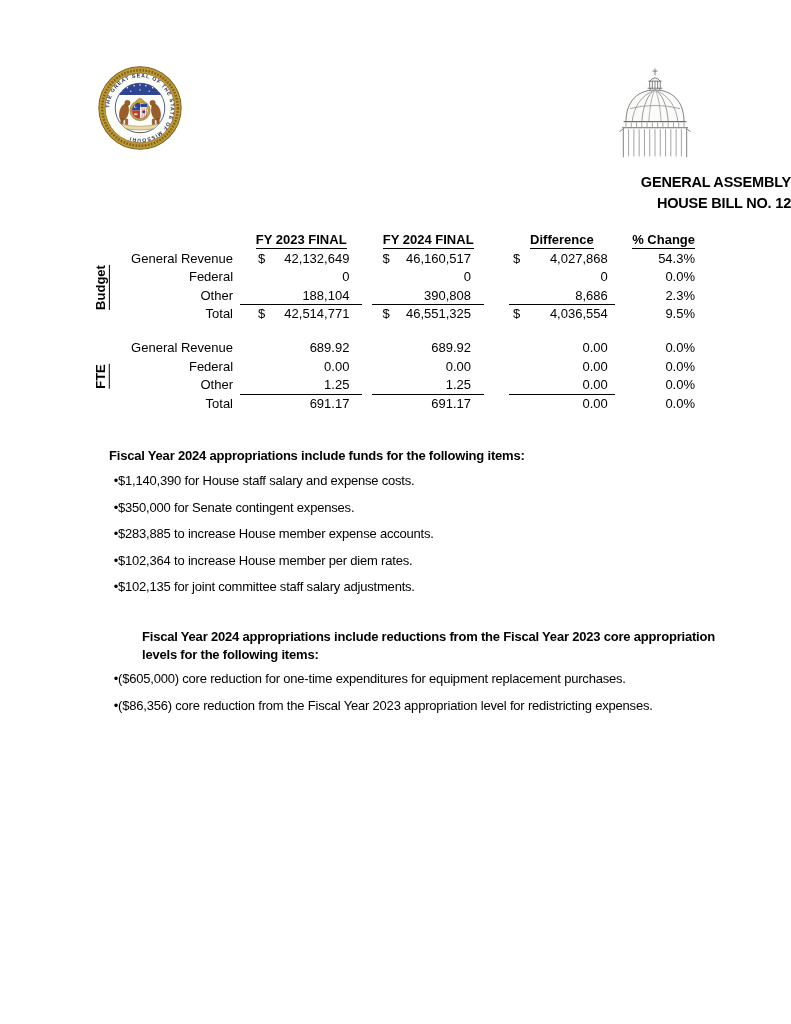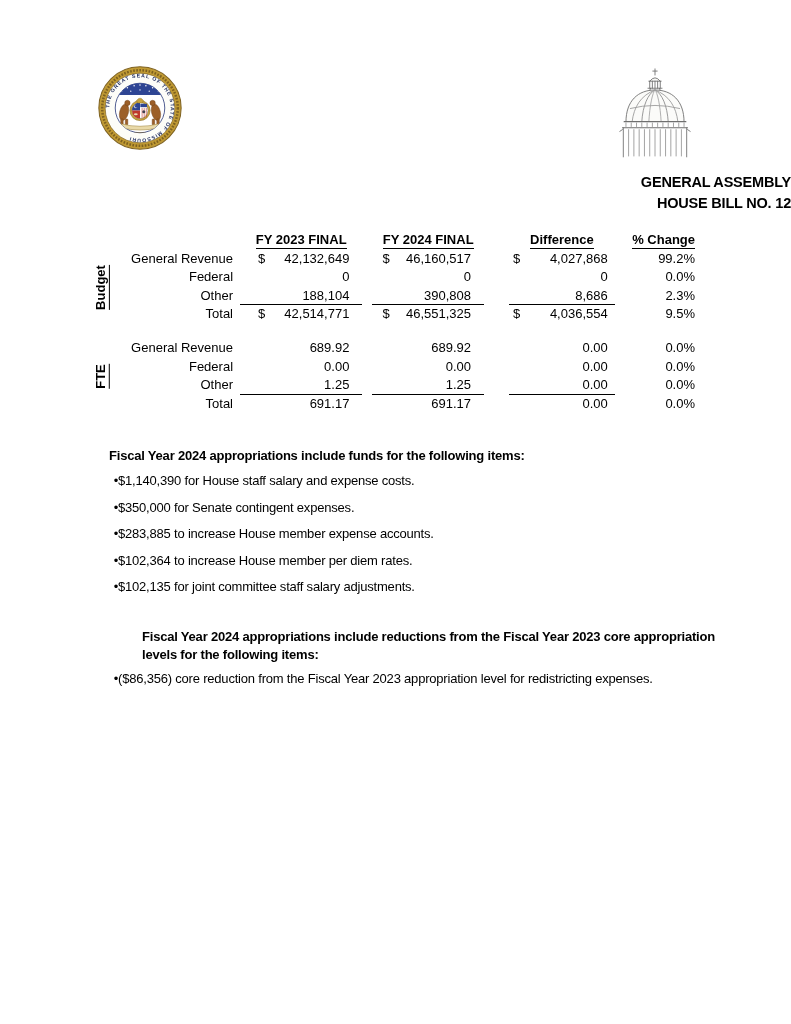--- a/index.html
+++ b/index.html
@@ -219,21 +219,21 @@
           <span class="val">42,132,649</span>
         </div>
       <div class="m2 money">
           <span class="cur">$</span>
           <span class="val">46,160,517</span>
         </div>
       <div class="m3 money">
           <span class="cur">$</span>
           <span class="val">4,027,868</span>
         </div>
-      <div class="cp">99.2%</div>
+      <div class="cp">54.3%</div>
     </div>
 
     <div class="trow">
       <div class="cl">Federal</div>
       <div class="m1 money">
           <span class="cur"></span>
           <span class="val">0</span>
         </div>
       <div class="m2 money">
           <span class="cur"></span>
@@ -360,17 +360,21 @@
       </div>
   </div>
 
   <div class="sec-heading sec2-heading">
     <div>Fiscal Year 2024 appropriations include reductions from the Fiscal Year 2023 core appropriation</div>
     <div>levels for the following items:</div>
   </div>
   <div class="bullets sec2-bullets">
     <div class="bullet">
         <span class="dot"></span>
+        <span>($605,000) core reduction for one-time expenditures for equipment replacement purchases.</span>
+      </div>
+    <div class="bullet">
+        <span class="dot"></span>
         <span>($86,356) core reduction from the Fiscal Year 2023 appropriation level for redistricting expenses.</span>
       </div>
   </div>
 
 </div>
 
 </body></html>

